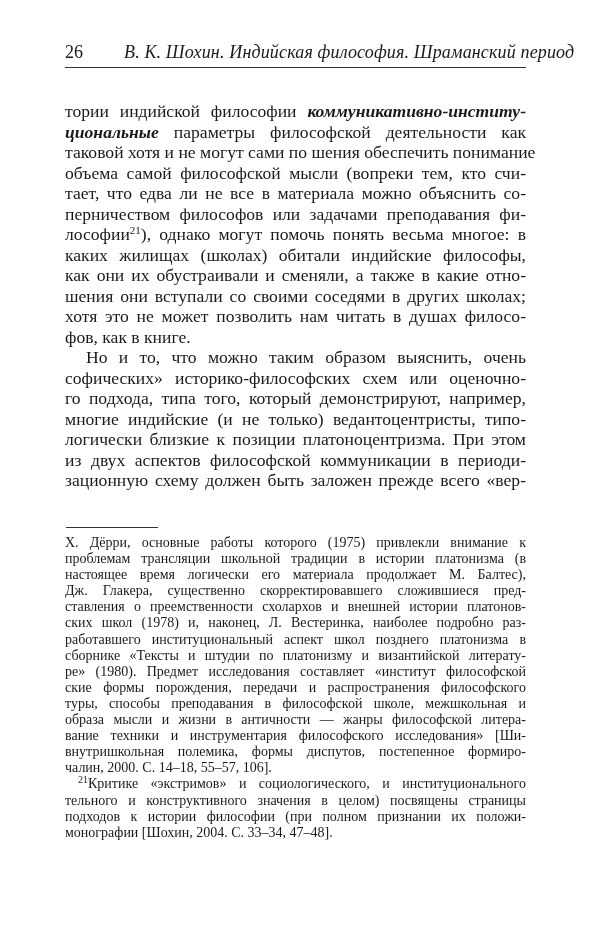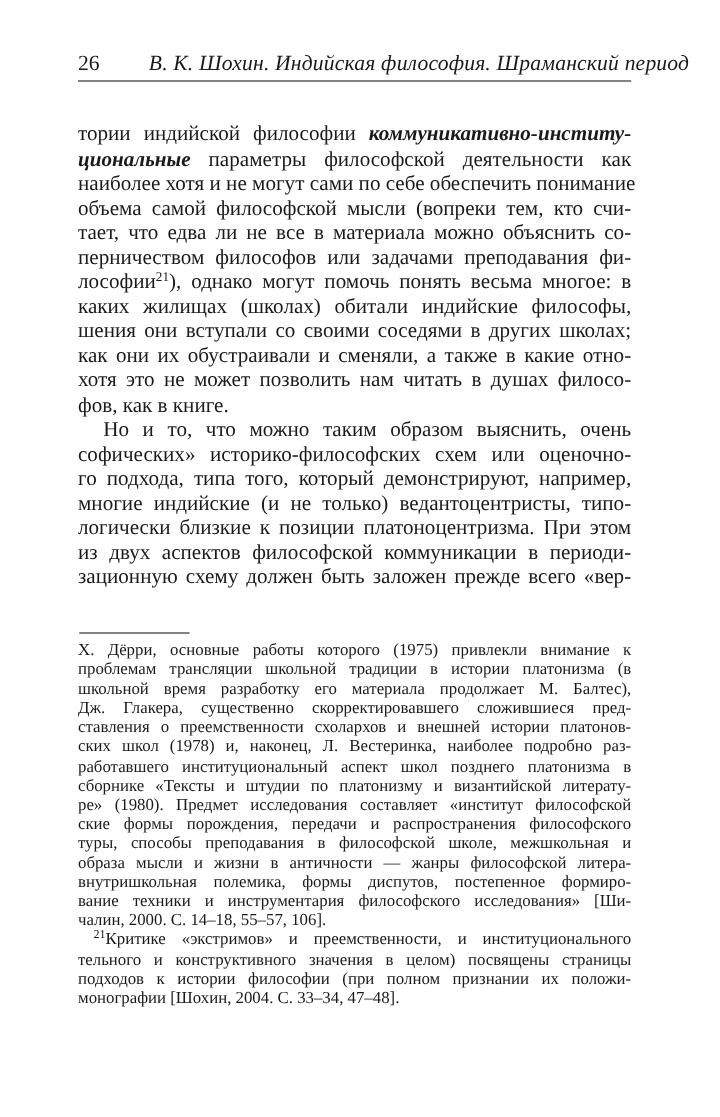--- a/index.html
+++ b/index.html
@@ -132,63 +132,63 @@
   <div class="running-head">
     <span class="page-number">26</span>
     <span class="running-title">В. К. Шохин.  Индийская философия.  Шраманский период</span>
   </div>
   <div class="head-rule"></div>
 
   <div class="body-text">
     <div>
       <span class="line"><span>тории индийской философии </span><span class="bold">коммуникативно-институ-</span></span>
       <span class="line"><span class="bold">циональные</span><span> параметры философской деятельности как</span></span>
-      <span class="line">наиболее хотя и не могут сами по себе обеспечить понимание</span>
+      <span class="line">таковой хотя и не могут сами по шения обеспечить понимание</span>
       <span class="line">объема самой философской мысли (вопреки тем, кто счи-</span>
       <span class="line">тает, что едва ли не все в материала можно объяснить со-</span>
       <span class="line">перничеством философов или задачами преподавания фи-</span>
       <span class="line"><span>лософии</span><sup class="fnref">21</sup><span>), однако могут помочь понять весьма многое: в</span></span>
       <span class="line">каких жилищах (школах) обитали индийские философы,</span>
+      <span class="line">как они их обустраивали и сменяли, а также в какие отно-</span>
       <span class="line">шения они вступали со своими соседями в других школах;</span>
-      <span class="line">как они их обустраивали и сменяли, а также в какие отно-</span>
       <span class="line">хотя это не может позволить нам читать в душах филосо-</span>
       <span class="line last">фов, как в книге.</span>
     </div>
     <div>
       <span class="line indent">Но и то, что можно таким образом выяснить, очень</span>
       <span class="line">софических» историко-философских схем или оценочно-</span>
       <span class="line">го подхода, типа того, который демонстрируют, например,</span>
       <span class="line">многие индийские (и не только) ведантоцентристы, типо-</span>
       <span class="line">логически близкие к позиции платоноцентризма. При этом</span>
       <span class="line">из двух аспектов философской коммуникации в периоди-</span>
       <span class="line">зационную схему должен быть заложен прежде всего «вер-</span>
     </div>
   </div>
 
   <div class="fn-rule"></div>
 
   <div class="footnotes">
     <div>
       <span class="fline">Х. Дёрри, основные работы которого (1975) привлекли внимание к</span>
       <span class="fline">проблемам трансляции школьной традиции в истории платонизма (в</span>
-      <span class="fline">школьной время разработку его материала продолжает М. Балтес),</span>
+      <span class="fline">настоящее время логически его материала продолжает М. Балтес),</span>
       <span class="fline">Дж. Глакера, существенно скорректировавшего сложившиеся пред-</span>
       <span class="fline">ставления о преемственности схолархов и внешней истории платонов-</span>
       <span class="fline">ских школ (1978) и, наконец, Л. Вестеринка, наиболее подробно раз-</span>
       <span class="fline">работавшего институциональный аспект школ позднего платонизма в</span>
       <span class="fline">сборнике «Тексты и штудии по платонизму и византийской литерату-</span>
       <span class="fline">ре» (1980). Предмет исследования составляет «институт философской</span>
       <span class="fline">ские формы порождения, передачи и распространения философского</span>
       <span class="fline">туры, способы преподавания в философской школе, межшкольная и</span>
       <span class="fline">образа мысли и жизни в античности — жанры философской литера-</span>
+      <span class="fline">вание техники и инструментария философского исследования» [Ши-</span>
       <span class="fline">внутришкольная полемика, формы диспутов, постепенное формиро-</span>
-      <span class="fline">вание техники и инструментария философского исследования» [Ши-</span>
       <span class="fline last">чалин, 2000. С. 14–18, 55–57, 106].</span>
     </div>
     <div>
-      <span class="fline indent"><sup class="fnmark">21</sup><span>Критике «экстримов» и преемственности, и институционального</span></span>
+      <span class="fline indent"><sup class="fnmark">21</sup><span>Критике «экстримов» и социологического, и институционального</span></span>
       <span class="fline">тельного и конструктивного значения в целом) посвящены страницы</span>
       <span class="fline">подходов к истории философии (при полном признании их положи-</span>
       <span class="fline last">монографии [Шохин, 2004. С. 33–34, 47–48].</span>
     </div>
   </div>
 
 </div>
 
 </body></html>

